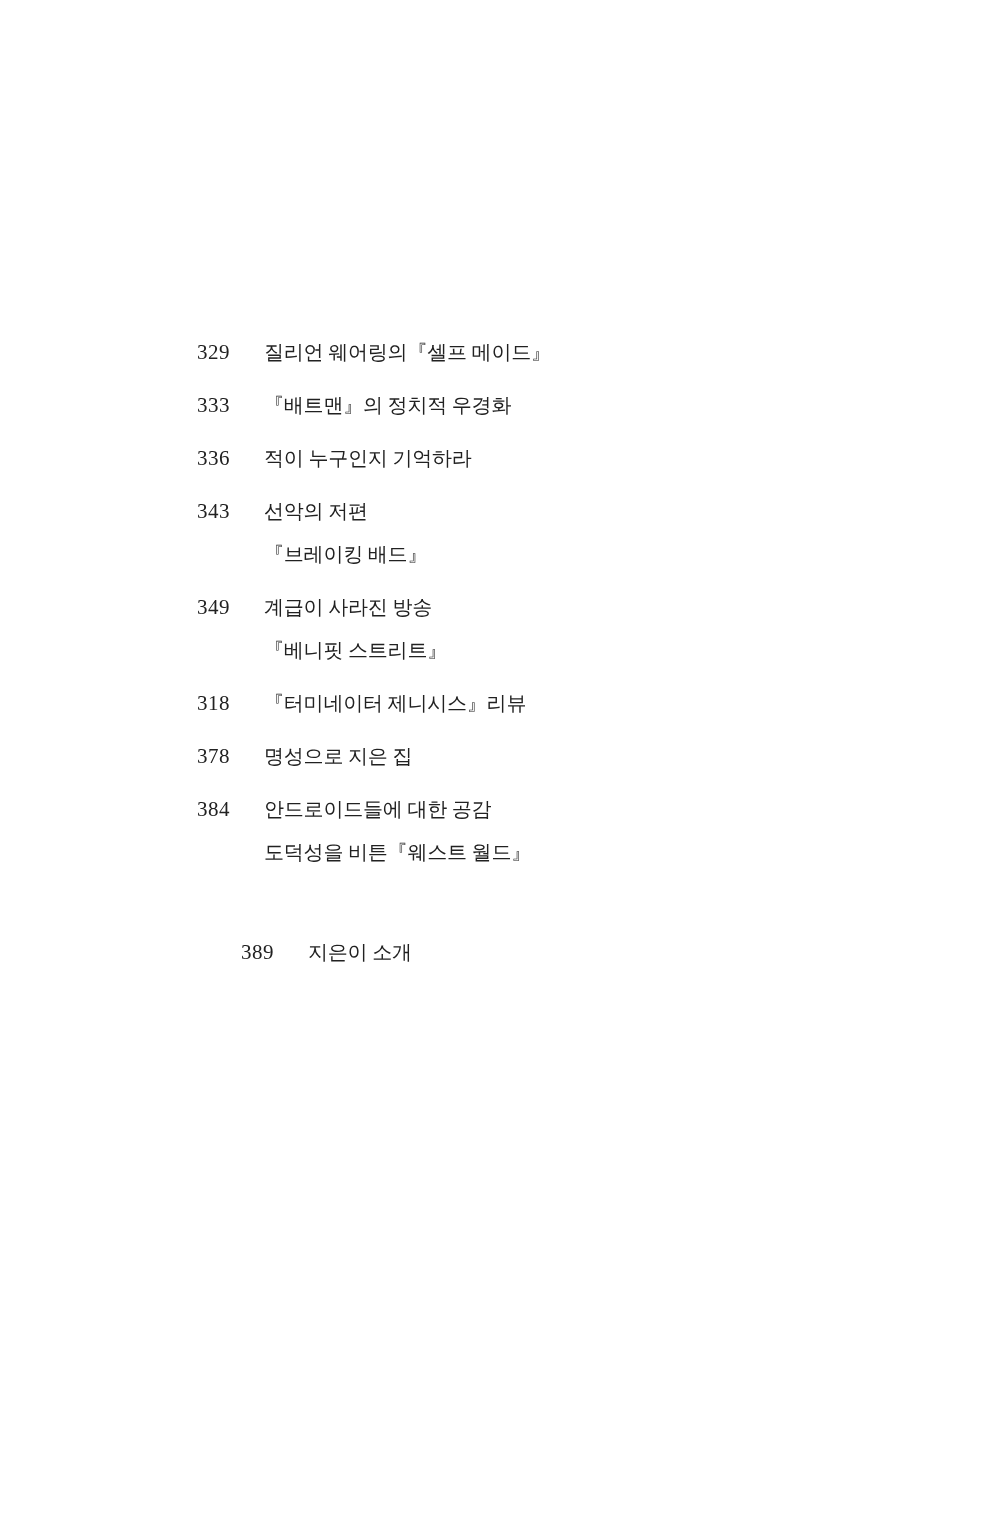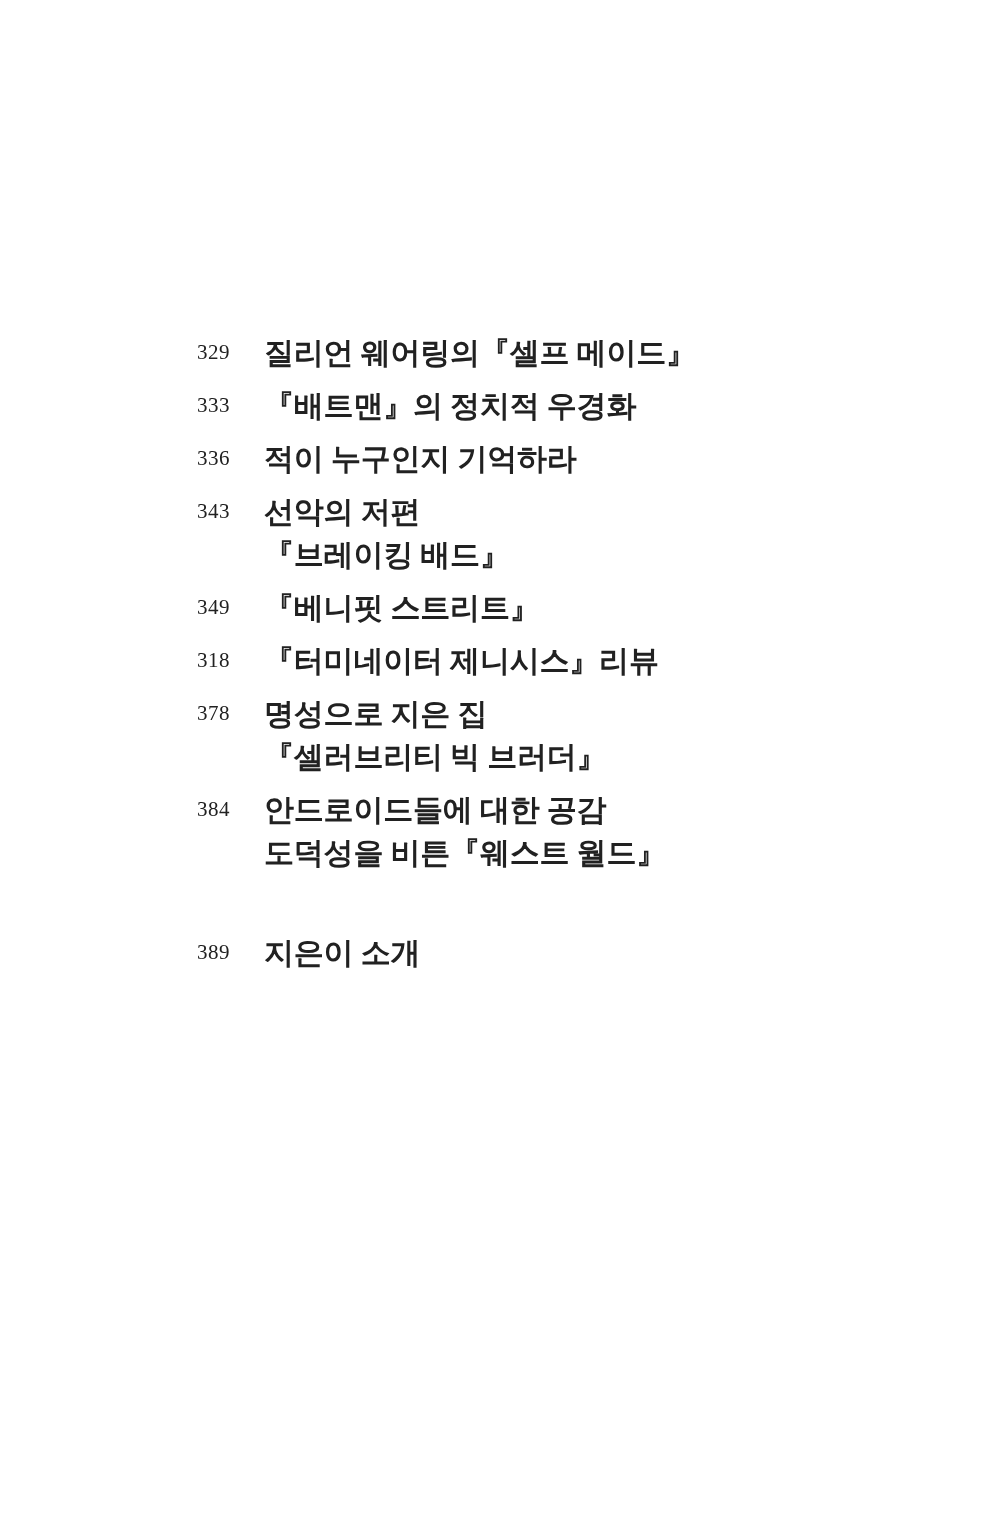--- a/index.html
+++ b/index.html
@@ -20,33 +20,33 @@
     height: 1521px;
     padding: 331px 76px 0 197px;
   }
   .entry {
     display: flex;
     align-items: flex-start;
     margin-bottom: 10px;
   }
   .entry.gap-before {
     margin-top: 57px;
+    margin-left: 44px;
   }
   .num {
     flex: 0 0 67px;
     font-size: 21px;
     line-height: 43px;
     letter-spacing: 0.5px;
   }
   .titles {
     flex: 1 1 auto;
-    font-size: 30px;
+    font-size: 20px;
     line-height: 43px;
     letter-spacing: -0.2px;
-    font-weight: bold;
   }
   .title, .subtitle {
     white-space: nowrap;
   }
   .subtitle:empty {
     display: none;
   }
 </style>
 </head>
 <body>
@@ -81,40 +81,40 @@
     <span class="num">343</span>
     <div class="titles">
       <div class="title">선악의 저편</div>
       <div class="subtitle">『브레이킹 배드』</div>
     </div>
   </div>
 
   <div class="entry">
     <span class="num">349</span>
     <div class="titles">
+      <div class="title">계급이 사라진 방송</div>
       <div class="subtitle">『베니핏 스트리트』</div>
     </div>
   </div>
 
 
 
 
   <div class="entry">
     <span class="num">318</span>
     <div class="titles">
       <div class="title">『터미네이터 제니시스』리뷰</div>
 
     </div>
   </div>
 
   <div class="entry">
     <span class="num">378</span>
     <div class="titles">
       <div class="title">명성으로 지은 집</div>
-      <div class="subtitle">『셀러브리티 빅 브러더』</div>
     </div>
   </div>
 
   <div class="entry">
     <span class="num">384</span>
     <div class="titles">
       <div class="title">안드로이드들에 대한 공감</div>
       <div class="subtitle">도덕성을 비튼『웨스트 월드』</div>
     </div>
   </div>

